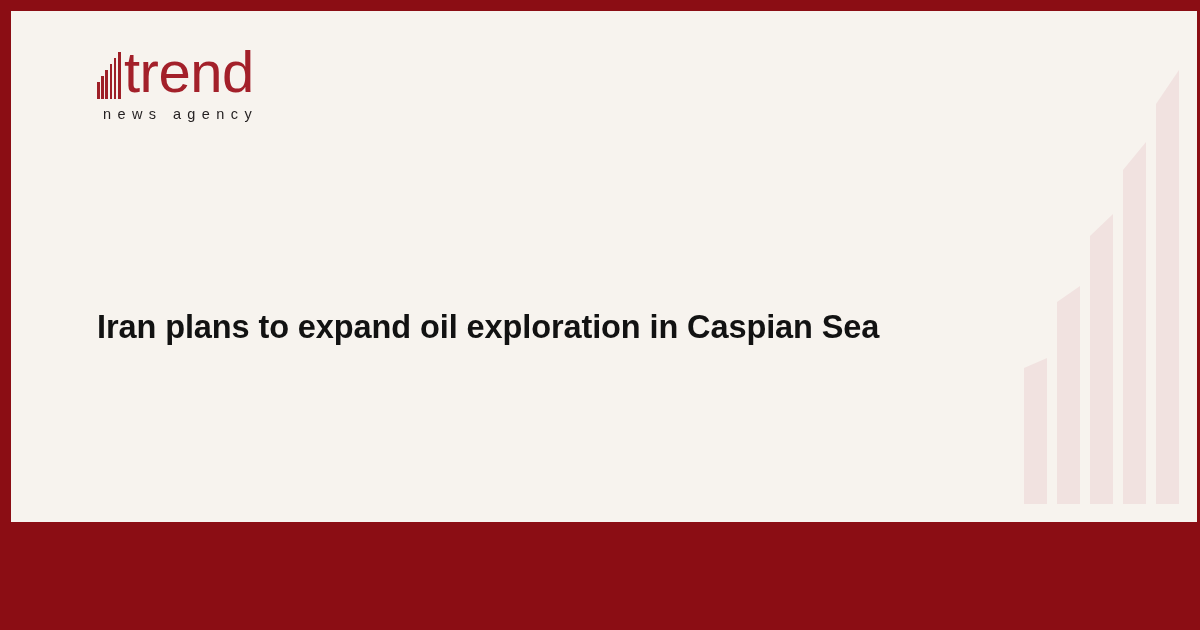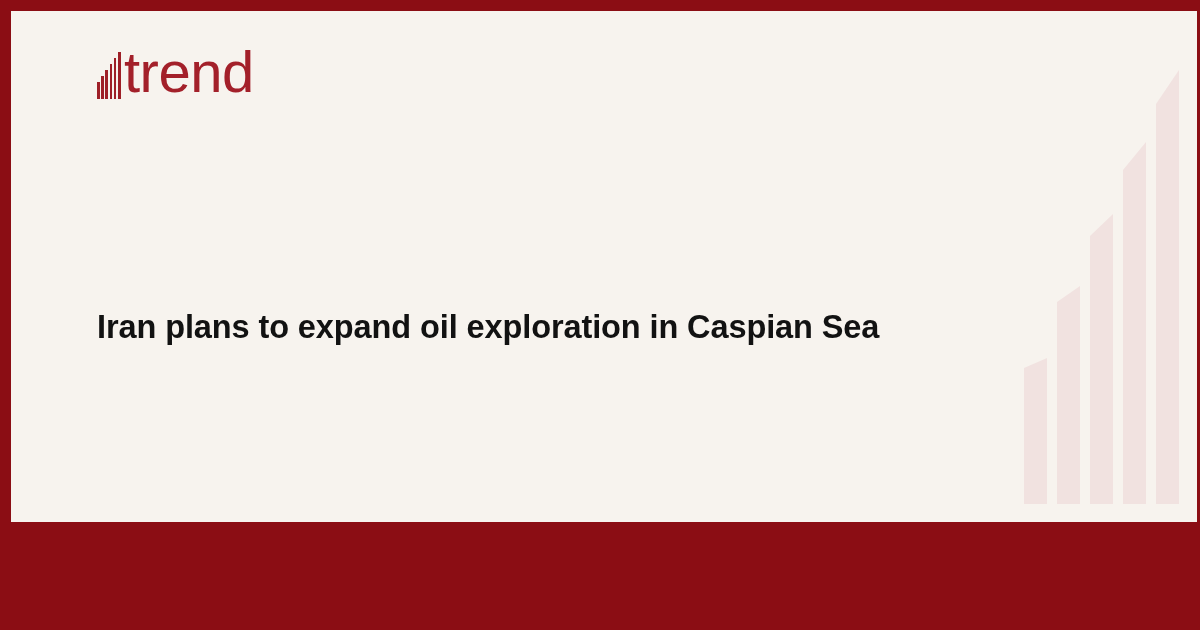--- a/index.html
+++ b/index.html
@@ -135,18 +135,19 @@
         <span class="logo-bars">
           <i></i>
             <i></i>
             <i></i>
             <i></i>
             <i></i>
             <i></i>
         </span>
         <span class="logo-word">trend</span>
       </div>
+      <div class="logo-tagline">news agency</div>
     </div>
 
     <h1 class="headline">Iran plans to expand oil exploration in Caspian Sea</h1>
 
   </div>
 </div>
 
 </body></html>

